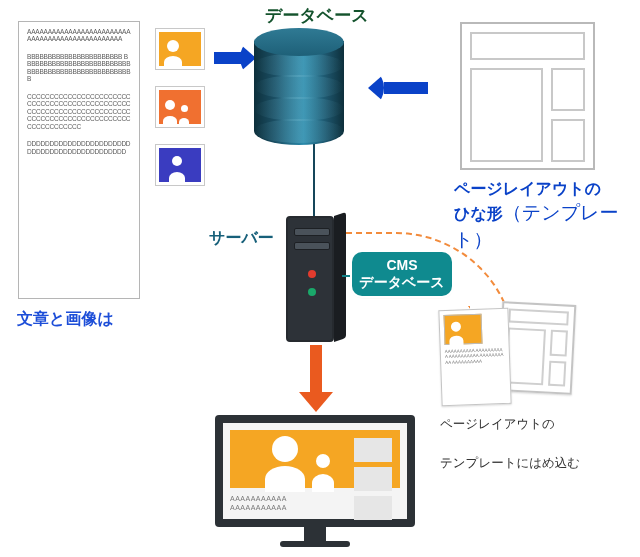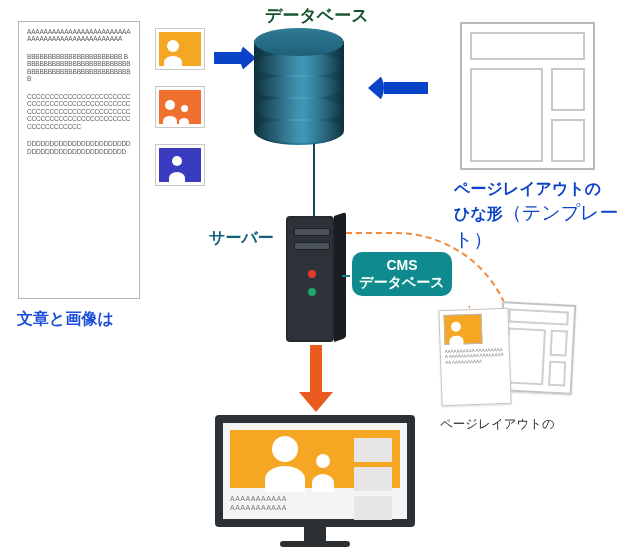--- a/index.html
+++ b/index.html
@@ -321,20 +321,21 @@
     <div class="pic">
         <span class="head"></span>
         <span class="body"></span>
       </div>
     <div class="tx">AAAAAAAAAA AAAAAAAAAA AAAAAAAAAA AAAAAAAAAA AAAAAAAAAA</div>
   </div>
 </div>
 <div class="abs assy-label">
   <span>ページレイアウトの</span><br>
   <br>
+  <span>テンプレートにはめ込む</span>
 </div>
 
 <div class="abs mon">
   <div class="bezel">
     <div class="screen" style="position:relative">
       <div class="hero">
         <span class="h1"></span>
           <span class="b1"></span>
           <span class="h2"></span>
           <span class="b2"></span>

